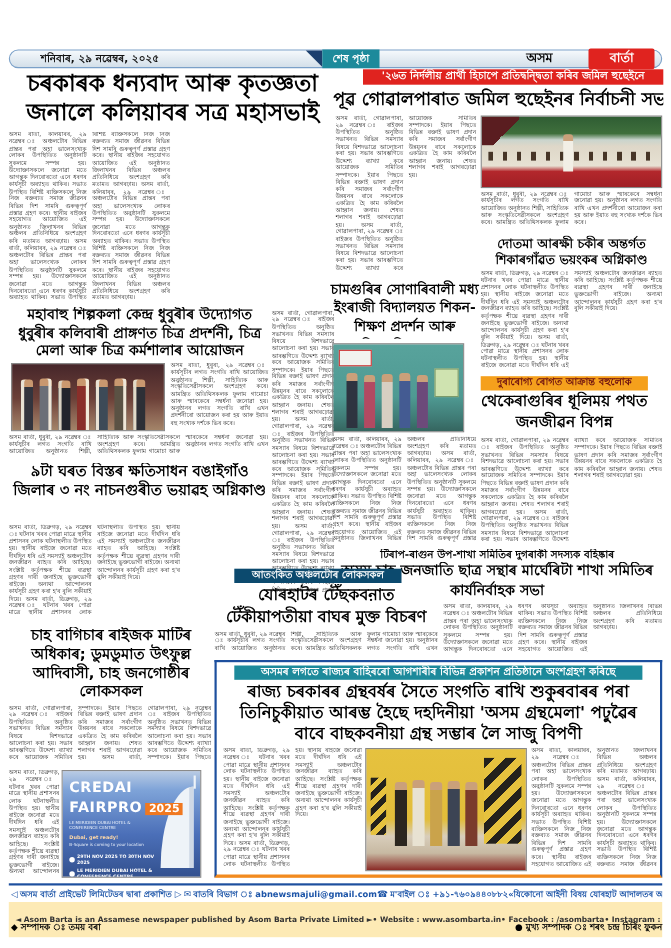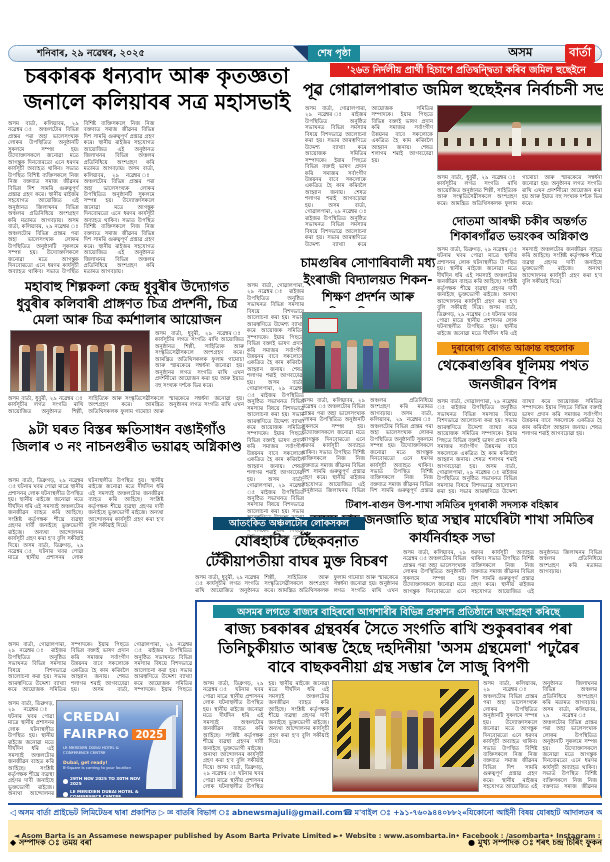--- a/index.html
+++ b/index.html
@@ -8,21 +8,21 @@
          box-shadow:0 0 6px rgba(0,0,0,.4);}
   .abs{position:absolute;box-sizing:border-box;}
   
   .mast{left:8px;top:45px;width:594px;height:17px;border:1px solid #7aa0c8;border-radius:9px;
         background:linear-gradient(180deg,#f5f9fc,#d3dfe9);display:flex;align-items:center;overflow:visible;}
   .mast-date{font-size:9.5px;font-weight:bold;padding-left:28px;white-space:nowrap;}
   .notch{width:0;height:0;border-top:15px solid #1c3f6e;border-left:15px solid transparent;margin-left:auto;}
   .pgbox{background:#1d8a9b;color:#fff;font-size:9.5px;font-weight:bold;padding:1px 9px;white-space:nowrap;}
   .logo{margin-left:auto;margin-right:6px;display:flex;align-items:flex-start;white-space:nowrap;gap:32px;}
   .logo-b{font-size:11.5px;font-weight:800;color:#000;}
-  .logo-r{font-size:11.5px;font-weight:800;color:#fff;background:#e0231f;padding:0 4px;border-radius:2px;margin-left:1px;font-family:Liberation Mono, monospace;}
+  .logo-r{font-size:11.5px;font-weight:800;color:#fff;background:#e0231f;padding:0 19px;border-radius:2px;margin-left:1px;font-family:Liberation Mono, monospace;}
   
   .hl{font-weight:800;text-align:center;color:#000;overflow:hidden;}
   .kick{font-weight:bold;text-align:center;color:#fff;overflow:hidden;white-space:nowrap;}
   .kick-red{background:#e0231f;}
   .kick-pink{background:#0c4a6e;}
   .kick-orange{background:#f5a01c;color:#6d1010;}
   .kick-teal{background:#1d8a9b;}
   .kick-plain{color:#000;background:none;}
   
   .bt{font-size:5.3px;line-height:6.45px;text-align:justify;color:#222;overflow:hidden;
@@ -84,20 +84,21 @@
     <div class="fig" style="left:76px;top:14px;width:11px;height:46px;background:linear-gradient(180deg,#c9986f 0 15%,#3d4a57 15% 100%);box-shadow:inset 3px 0 0 #e9e2d4;"></div>
     <div class="fig" style="left:93px;top:13px;width:11px;height:47px;background:linear-gradient(180deg,#c9986f 0 15%,#5b5244 15% 100%);box-shadow:inset -3px 0 0 #efe7d8;"></div>
     <div class="fig" style="left:110px;top:14px;width:11px;height:46px;background:linear-gradient(180deg,#c9986f 0 15%,#2d2f36 15% 100%);box-shadow:inset 3px 0 0 #e2dbc9;"></div>
   </div>
   <div class="abs bt" style="left:155px;top:330px;width:89px;height:62px;column-count:1;">অসম বাৰ্তা, ধুবুৰী, ২৯ নৱেম্বৰ ঃ কাৰ্যসূচীৰ লগত সংগতি ৰাখি আয়োজিত অনুষ্ঠানত শিল্পী, সাহিত্যিক আৰু সংস্কৃতিসেৱীসকলে অংশগ্ৰহণ কৰে। আমন্ত্ৰিত অতিথিসকলক ফুলাম গামোচা আৰু স্মাৰকেৰে সম্বৰ্ধনা জনোৱা হয়। অনুষ্ঠানৰ লগত সংগতি ৰাখি এখন প্ৰদৰ্শনীৰো আয়োজন কৰা হয় আৰু ইয়াত বহু সংখ্যক দৰ্শকে ভিৰ কৰে। </div>
   <div class="abs bt" style="left:8px;top:395px;width:236px;height:25px;column-count:3;">অসম বাৰ্তা, ধুবুৰী, ২৯ নৱেম্বৰ ঃ কাৰ্যসূচীৰ লগত সংগতি ৰাখি আয়োজিত অনুষ্ঠানত শিল্পী, সাহিত্যিক আৰু সংস্কৃতিসেৱীসকলে অংশগ্ৰহণ কৰে। আমন্ত্ৰিত অতিথিসকলক ফুলাম গামোচা আৰু স্মাৰকেৰে সম্বৰ্ধনা জনোৱা হয়। অনুষ্ঠানৰ লগত সংগতি ৰাখি এখন প্ৰদৰ্শনীৰো আয়োজন কৰা হয় আৰু ইয়াত বহু সংখ্যক দৰ্শকে ভিৰ কৰে। </div>
 
   <div class="abs hl" style="left:8px;top:421px;width:238px;height:52px;font-size:13.5px;line-height:17px;">৯টা ঘৰত বিস্তৰ ক্ষতিসাধন বঙাইগাঁও জিলাৰ ৩ নং নাচনগুৰীত ভয়াৱহ অগ্নিকাণ্ড</div>
   <div class="abs bt" style="left:8px;top:477px;width:236px;height:90px;column-count:3;">অসম বাৰ্তা, ডিব্ৰুগড়, ২৯ নৱেম্বৰ ঃ ঘটনাৰ খবৰ পোৱা মাত্ৰে স্থানীয় প্ৰশাসনৰ লোক ঘটনাস্থলীত উপস্থিত হয়। স্থানীয় ৰাইজে জনোৱা মতে দীৰ্ঘদিন ধৰি এই সমস্যাই অঞ্চলটোৰ জনজীৱন ব্যাহত কৰি আহিছে। সংশ্লিষ্ট কৰ্তৃপক্ষক শীঘ্ৰে ব্যৱস্থা গ্ৰহণৰ দাবী জনাইছে ভুক্তভোগী ৰাইজে। অন্যথা আন্দোলনৰ কাৰ্যসূচী গ্ৰহণ কৰা হ'ব বুলি সকীয়াই দিয়ে। অসম বাৰ্তা, ডিব্ৰুগড়, ২৯ নৱেম্বৰ ঃ ঘটনাৰ খবৰ পোৱা মাত্ৰে স্থানীয় প্ৰশাসনৰ লোক ঘটনাস্থলীত উপস্থিত হয়। স্থানীয় ৰাইজে জনোৱা মতে দীৰ্ঘদিন ধৰি এই সমস্যাই অঞ্চলটোৰ জনজীৱন ব্যাহত কৰি আহিছে। সংশ্লিষ্ট কৰ্তৃপক্ষক শীঘ্ৰে ব্যৱস্থা গ্ৰহণৰ দাবী জনাইছে ভুক্তভোগী ৰাইজে। অন্যথা আন্দোলনৰ কাৰ্যসূচী গ্ৰহণ কৰা হ'ব বুলি সকীয়াই দিয়ে। </div>
 
+  <div class="abs hl" style="left:8px;top:570px;width:186px;height:67px;font-size:13.5px;line-height:17px;">চাহ বাগিচাৰ ৰাইজক মাটিৰ অধিকাৰ; ডুমডুমাত উৎফুল্ল আদিবাসী, চাহ জনগোষ্ঠীৰ লোকসকল</div>
   <div class="abs bt" style="left:8px;top:641px;width:184px;height:56px;column-count:3;">অসম বাৰ্তা, গোৱালপাৰা, ২৯ নৱেম্বৰ ঃ ৰাইজৰ উপস্থিতিত অনুষ্ঠিত সভাখনত বিভিন্ন সমস্যাৰ বিষয়ে বিশদভাৱে আলোচনা কৰা হয়। সভাৰ আৰম্ভণিতে উদ্দেশ্য ব্যাখ্যা কৰে আয়োজক সমিতিৰ সম্পাদকে। ইয়াৰ পিছতে বিভিন্ন বক্তাই ভাষণ প্ৰদান কৰি সমাজৰ সৰ্বাংগীণ উন্নয়নৰ বাবে সকলোকে একত্ৰিত হৈ কাম কৰিবলৈ আহ্বান জনায়। শেষত শলাগৰ শৰাই আগবঢ়োৱা হয়। অসম বাৰ্তা, গোৱালপাৰা, ২৯ নৱেম্বৰ ঃ ৰাইজৰ উপস্থিতিত অনুষ্ঠিত সভাখনত বিভিন্ন সমস্যাৰ বিষয়ে বিশদভাৱে আলোচনা কৰা হয়। সভাৰ আৰম্ভণিতে উদ্দেশ্য ব্যাখ্যা কৰে আয়োজক সমিতিৰ সম্পাদকে। ইয়াৰ পিছতে বিভিন্ন বক্তাই ভাষণ প্ৰদান কৰি সমাজৰ সৰ্বাংগীণ উন্নয়নৰ বাবে সকলোকে একত্ৰিত হৈ কাম কৰিবলৈ আহ্বান জনায়। শেষত শলাগৰ শৰাই আগবঢ়োৱা হয়। </div>
   <div class="abs bt" style="left:8px;top:700px;width:46px;height:98px;column-count:1;">অসম বাৰ্তা, ডিব্ৰুগড়, ২৯ নৱেম্বৰ ঃ ঘটনাৰ খবৰ পোৱা মাত্ৰে স্থানীয় প্ৰশাসনৰ লোক ঘটনাস্থলীত উপস্থিত হয়। স্থানীয় ৰাইজে জনোৱা মতে দীৰ্ঘদিন ধৰি এই সমস্যাই অঞ্চলটোৰ জনজীৱন ব্যাহত কৰি আহিছে। সংশ্লিষ্ট কৰ্তৃপক্ষক শীঘ্ৰে ব্যৱস্থা গ্ৰহণৰ দাবী জনাইছে ভুক্তভোগী ৰাইজে। অন্যথা আন্দোলনৰ কাৰ্যসূচী গ্ৰহণ কৰা হ'ব বুলি সকীয়াই দিয়ে। </div>
 
   <div class="abs ad" style="left:56px;top:700px;width:127px;height:98px;">
     <div class="burj"></div>
     <div class="abs" style="left:6px;top:9px;">
       <div class="ad-brand">CREDAI</div>
       <div>
         <span class="ad-name">FAIRPRO</span><span class="ad-year">2025</span>
       </div>

